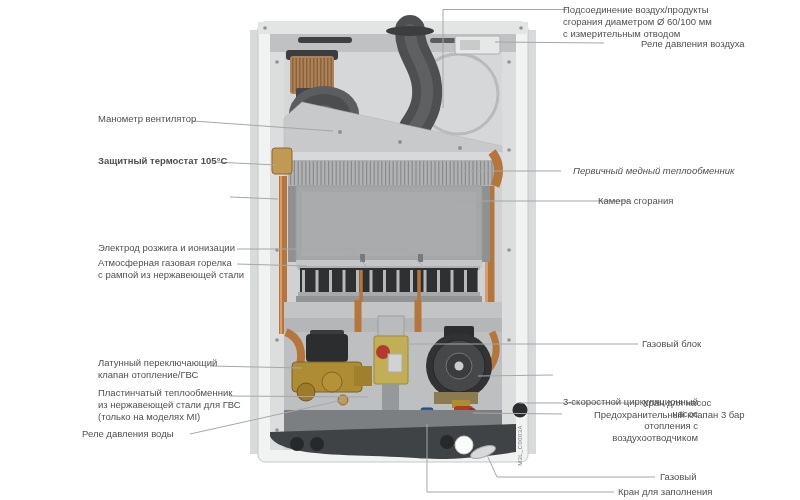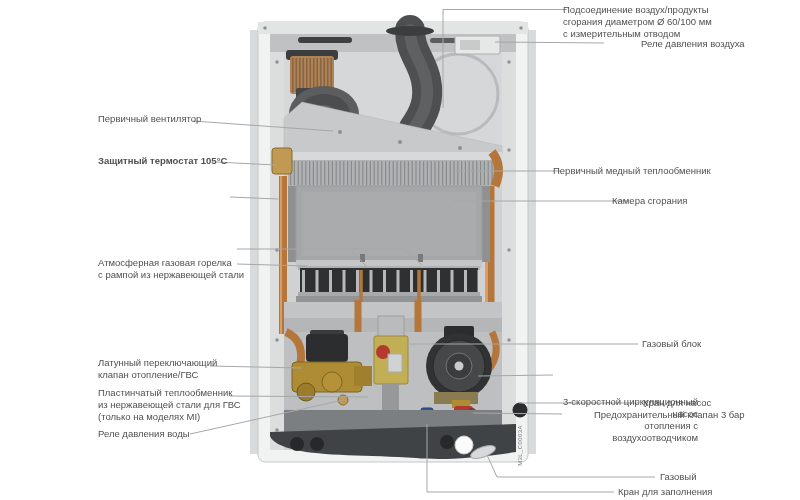--- a/index.html
+++ b/index.html
@@ -198,37 +198,38 @@
       <polyline points="553,375 478,376"></polyline>
       <polyline points="230,396 368,397"></polyline>
       <polyline points="639,403 519,403"></polyline>
       <polyline points="562,414 473,413"></polyline>
       <polyline points="190,434 343,400"></polyline>
       <polyline points="655,477 497,477 487,455"></polyline>
       <polyline points="614,492 427,492 427,424"></polyline>
     </g>
   </svg>
 
-  <div class="lbl" style="left:98px;top:113px;">Первичный вентилятор</div>
+  <div class="lbl" style="left:98px;top:113px;">Манометр вентилятор</div>
   <div class="lbl" style="left:98px;top:155px;font-weight:bold;">Защитный термостат 105°C</div>
+  <div class="lbl" style="left:98px;top:242px;">Электрод розжига и ионизации</div>
   <div class="lbl" style="left:98px;top:257px;">Атмосферная газовая горелка
 с рампой из нержавеющей стали</div>
   <div class="lbl" style="left:98px;top:387px;">Пластинчатый теплообменник
 из нержавеющей стали для ГВС
 (только на моделях MI)</div>
   <div class="lbl" style="left:98px;top:357px;">Латунный переключающий
 клапан отопление/ГВС</div>
-  <div class="lbl" style="left:98px;top:428px;">Реле давления воды</div>
+  <div class="lbl" style="left:82px;top:428px;">Реле давления воды</div>
 
   <div class="lbl c" style="left:563px;top:4px;width:178px;">Подсоединение воздух/продукты
 сгорания диаметром Ø 60/100 мм
 с измерительным отводом</div>
   <div class="lbl" style="left:641px;top:38px;">Реле давления воздуха</div>
-  <div class="lbl" style="left:553px;top:165px;">Первичный медный теплообменник</div>
-  <div class="lbl" style="left:612px;top:195px;">Камера сгорания</div>
+  <div class="lbl" style="left:573px;top:165px;font-style:italic;">Первичный медный теплообменник</div>
+  <div class="lbl" style="left:598px;top:195px;">Камера сгорания</div>
   <div class="lbl" style="left:642px;top:338px;">Газовый блок</div>
   <div class="lbl r" style="left:556px;top:368px;width:142px;">3-скоростной циркуляционный насос
 отопления с воздухоотводчиком</div>
   <div class="lbl" style="left:643px;top:397px;">Кран для насос</div>
   <div class="lbl" style="left:594px;top:409px;">Предохранительный клапан 3 бар</div>
   <div class="lbl" style="left:660px;top:471px;">Газовый</div>
   <div class="lbl" style="left:618px;top:486px;">Кран для заполнения</div>
 
   <div class="vcode">M3L_C0003A</div>
 

